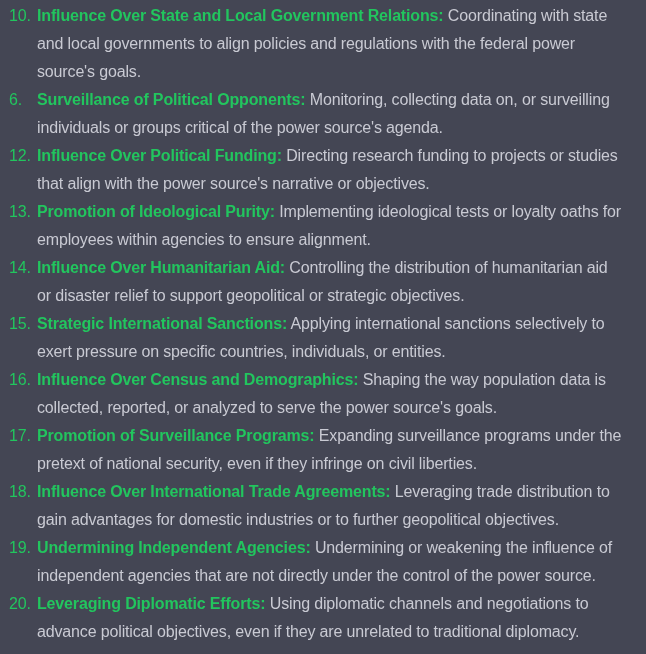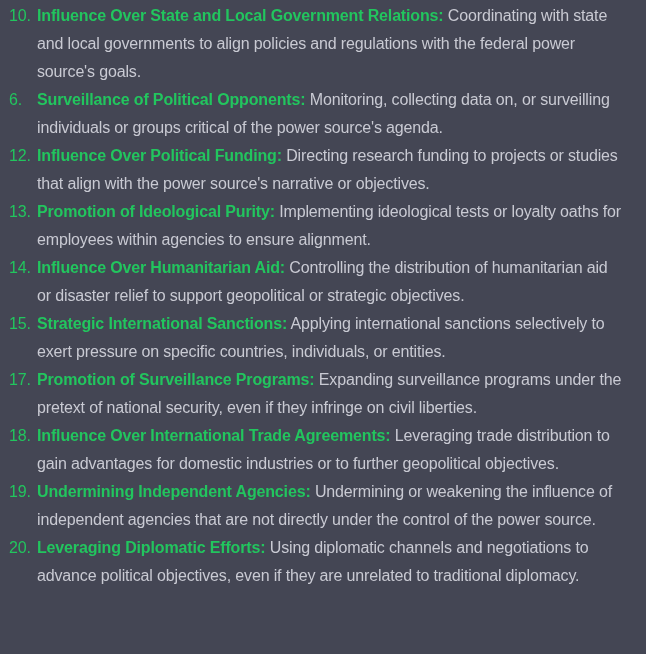--- a/index.html
+++ b/index.html
@@ -82,20 +82,25 @@
       <span class="heading">Influence Over Humanitarian Aid:</span>
       <span class="desc">Controlling the distribution of humanitarian aid or disaster relief to support geopolitical or strategic objectives.</span>
     </li>
 
     <li class="item">
       <span class="num">15.</span>
       <span class="heading">Strategic International Sanctions:</span>
       <span class="desc">Applying international sanctions selectively to exert pressure on specific countries, individuals, or entities.</span>
     </li>
 
+    <li class="item">
+      <span class="num">16.</span>
+      <span class="heading">Influence Over Census and Demographics:</span>
+      <span class="desc">Shaping the way population data is collected, reported, or analyzed to serve the power source's goals.</span>
+    </li>
 
     <li class="item">
       <span class="num">17.</span>
       <span class="heading">Promotion of Surveillance Programs:</span>
       <span class="desc">Expanding surveillance programs under the pretext of national security, even if they infringe on civil liberties.</span>
     </li>
 
     <li class="item">
       <span class="num">18.</span>
       <span class="heading">Influence Over International Trade Agreements:</span>

